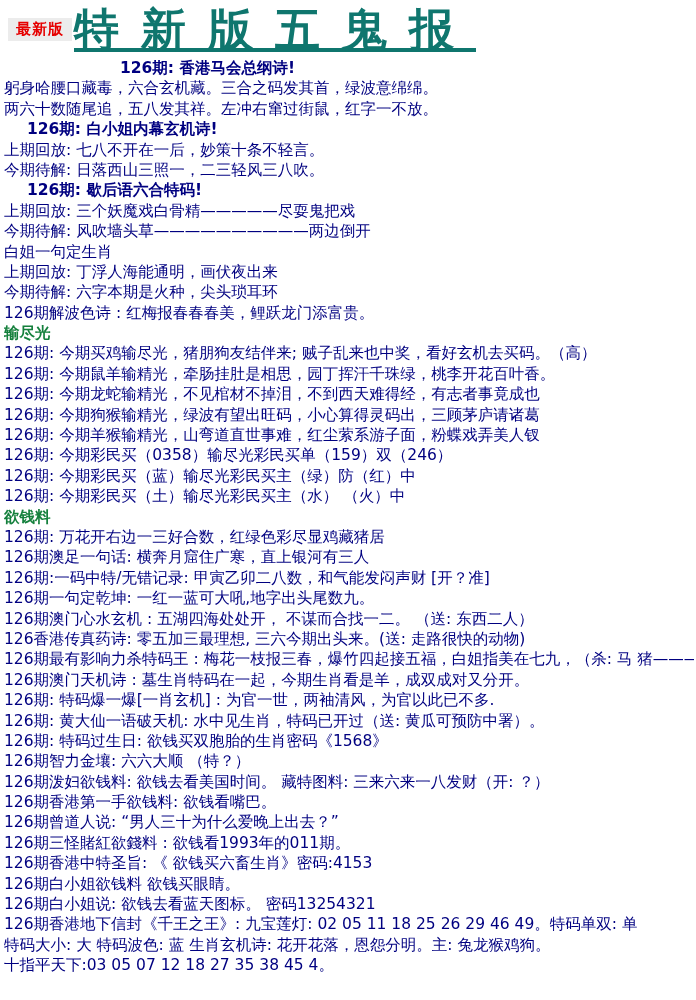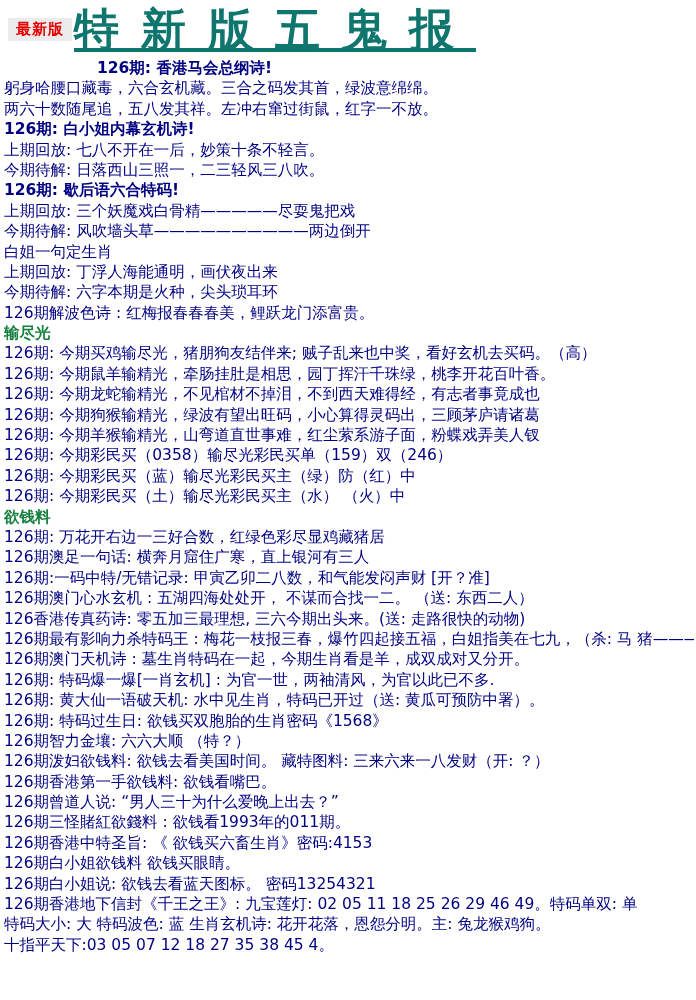--- a/index.html
+++ b/index.html
@@ -55,20 +55,21 @@
   }
   .line.red {
     color: #15803d;
     font-weight: bold;
   }
   .line.indent {
     padding-left: 93px;
   }
   .line.bold {
     font-weight: bold;
+    margin-left: 23px;
   }
 </style>
 </head>
 <body>
 
 <div id="sheet">
   <div class="masthead">
     <span class="badge">最新版</span>
     <span class="main-title">特新版五鬼报</span>
   </div>
@@ -92,20 +93,21 @@
       <div class="line">126期: 今期龙蛇输精光，不见棺材不掉泪，不到西天难得经，有志者事竟成也</div>
       <div class="line">126期: 今期狗猴输精光，绿波有望出旺码，小心算得灵码出，三顾茅庐请诸葛</div>
       <div class="line">126期: 今期羊猴输精光，山弯道直世事难，红尘萦系游子面，粉蝶戏弄美人钗</div>
       <div class="line">126期: 今期彩民买（0358）输尽光彩民买单（159）双（246）</div>
       <div class="line">126期: 今期彩民买（蓝）输尽光彩民买主（绿）防（红）中</div>
       <div class="line">126期: 今期彩民买（土）输尽光彩民买主（水） （火）中</div>
       <div class="line red">欲钱料</div>
       <div class="line">126期: 万花开右边一三好合数，红绿色彩尽显鸡藏猪居</div>
       <div class="line">126期澳足一句话: 横奔月窟住广寒，直上银河有三人</div>
       <div class="line">126期:一码中特/无错记录:  甲寅乙卯二八数，和气能发闷声财 [开？准]</div>
+      <div class="line">126期一句定乾坤: 一红一蓝可大吼,地字出头尾数九。</div>
       <div class="line">126期澳门心水玄机 : 五湖四海处处开， 不谋而合找一二。 （送: 东西二人）</div>
       <div class="line">126香港传真药诗: 零五加三最理想, 三六今期出头来。(送: 走路很快的动物)</div>
       <div class="line">126期最有影响力杀特码王 : 梅花一枝报三春，爆竹四起接五福，白姐指美在七九，（杀: 马 猪———）</div>
       <div class="line">126期澳门天机诗 : 墓生肖特码在一起，今期生肖看是羊，成双成对又分开。</div>
       <div class="line">126期: 特码爆一爆[一肖玄机] : 为官一世，两袖清风，为官以此已不多.</div>
       <div class="line">126期: 黄大仙一语破天机: 水中见生肖，特码已开过（送: 黄瓜可预防中署）。</div>
       <div class="line">126期: 特码过生日: 欲钱买双胞胎的生肖密码《1568》</div>
       <div class="line">126期智力金壤: 六六大顺  （特？）</div>
       <div class="line">126期泼妇欲钱料: 欲钱去看美国时间。    藏特图料: 三来六来一八发财（开: ？）</div>
       <div class="line">126期香港第一手欲钱料: 欲钱看嘴巴。</div>

